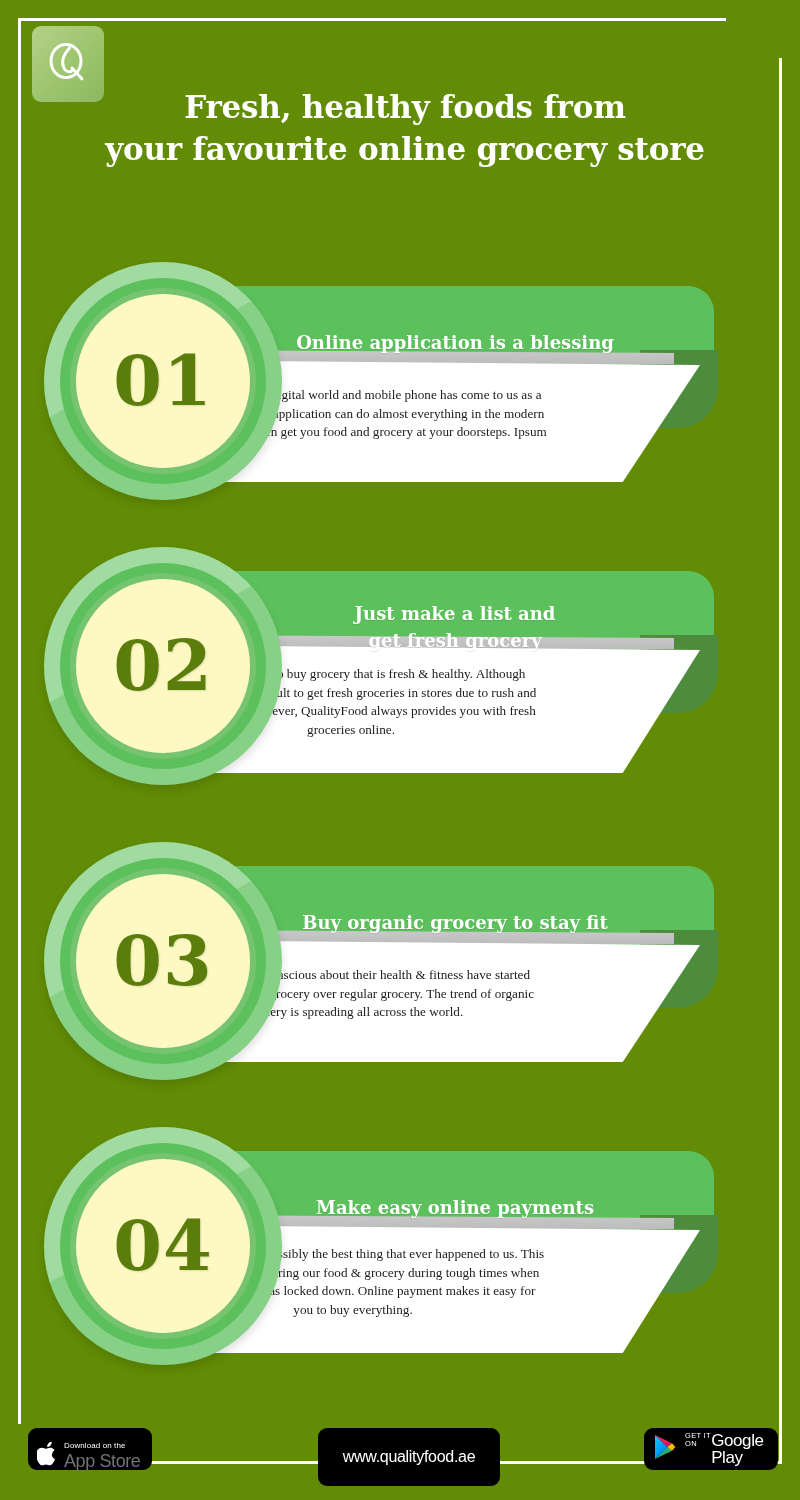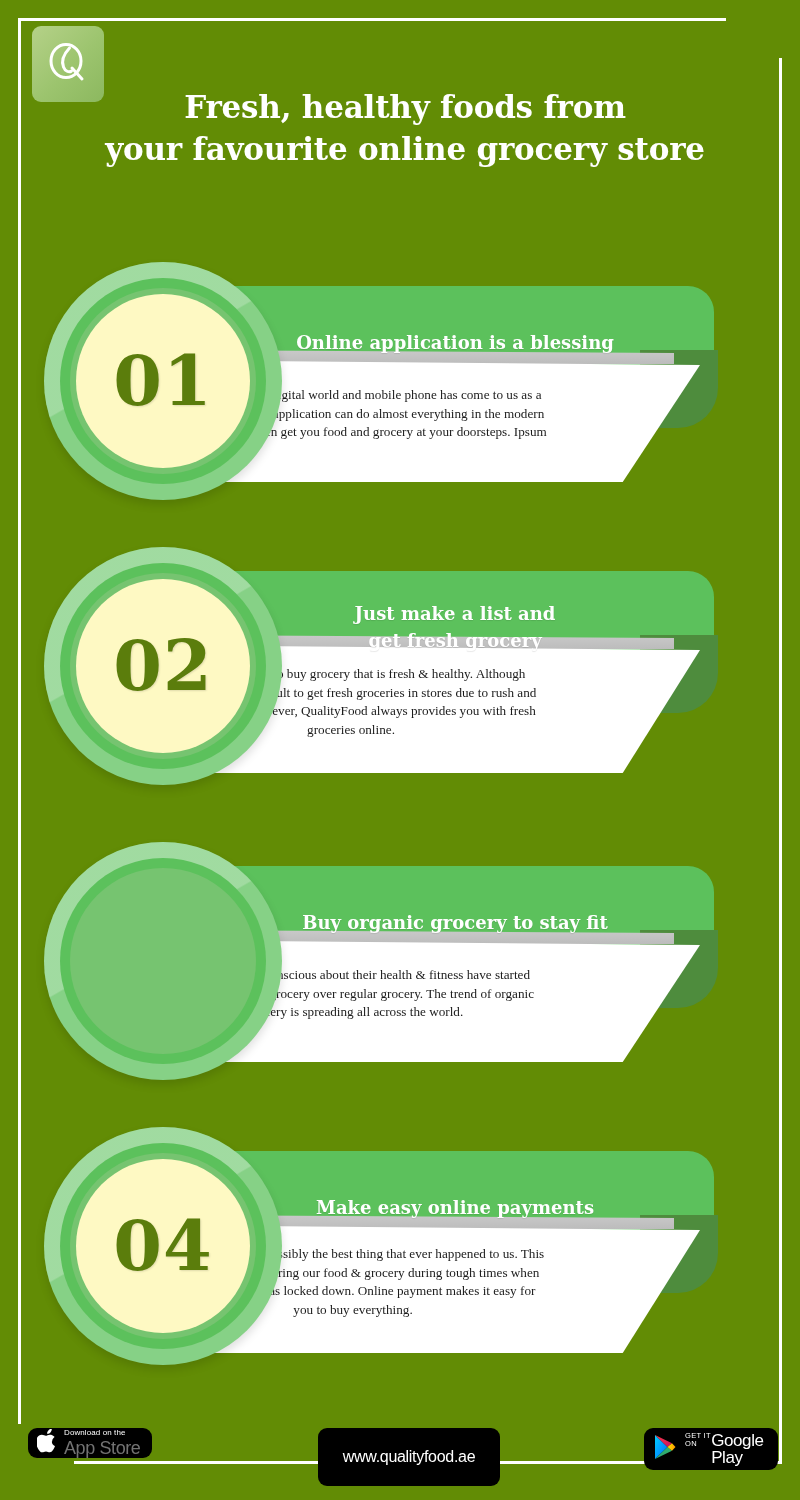--- a/index.html
+++ b/index.html
@@ -216,21 +216,21 @@
   
   .footer { position:absolute; left:0; top:1424px; width:800px; height:60px; }
 
   .badge {
     position:absolute;
     background:#000000;
     border-radius:9px;
     display:flex; align-items:center;
   }
 
-  .badge-appstore { left:28px; top:4px; width:124px; height:30px; padding:0 9px; gap:7px; }
+  .badge-appstore { left:28px; top:4px; width:124px; height:42px; padding:0 9px; gap:7px;align-items:flex-end; }
   .appstore-texts { display:flex; flex-direction:column; justify-content:center; line-height:1; }
   .appstore-small {
     color:#ffffff;
     font-family:"Liberation Sans", sans-serif;
     font-size:8px;
     letter-spacing:0.1px;
     margin-bottom:2px;
   }
   .appstore-big {
     color:#737373;
@@ -344,20 +344,23 @@
     <div class="fold"></div>
     <div class="shadow-strip"></div>
     <div class="panel"></div>
     <div class="ribbon-title">Buy organic grocery to stay fit</div>
     <div class="panel-text">People who are conscious about their health &amp; fitness have started choosing organic grocery over regular grocery. The trend of organic grocery is spreading all across the world.</div>
     <div class="circle-wrap">
       <div class="ring-outer"></div>
       <div class="ring-gloss"></div>
       <div class="ring-mid"></div>
       <div class="ring-inner-edge"></div>
+      <div class="ring-core">
+        <span class="num">03</span>
+      </div>
     </div>
   </div>
 
   <div class="card card-4">
     <div class="ribbon"></div>
     <div class="ribbon-bottom"></div>
     <div class="fold"></div>
     <div class="shadow-strip"></div>
     <div class="panel"></div>
     <div class="ribbon-title">Make easy online payments</div>

